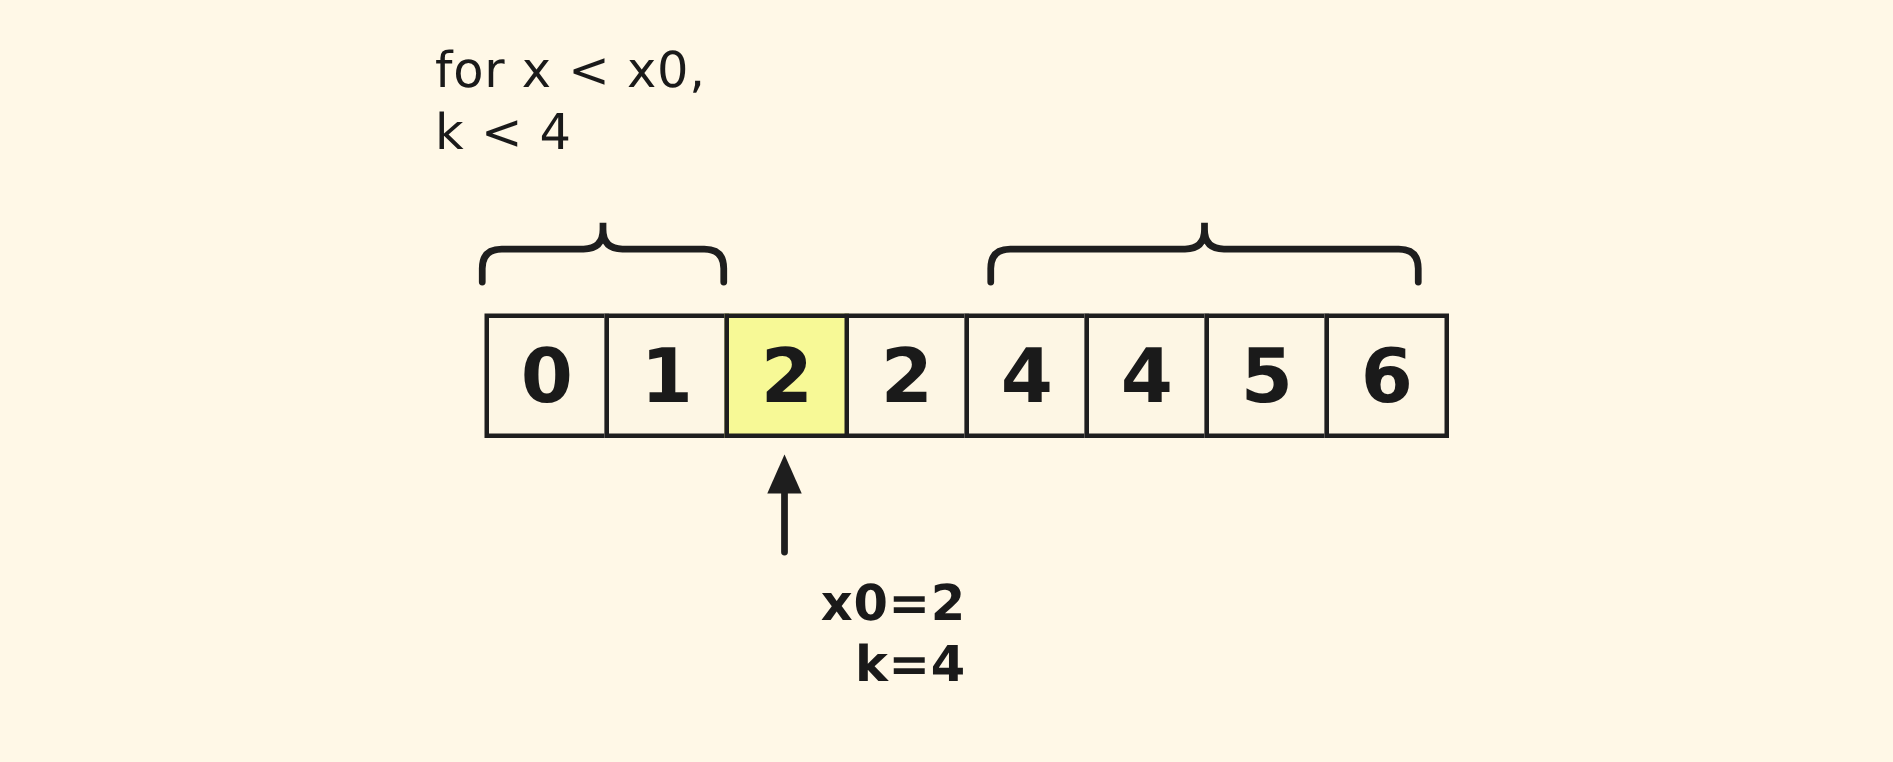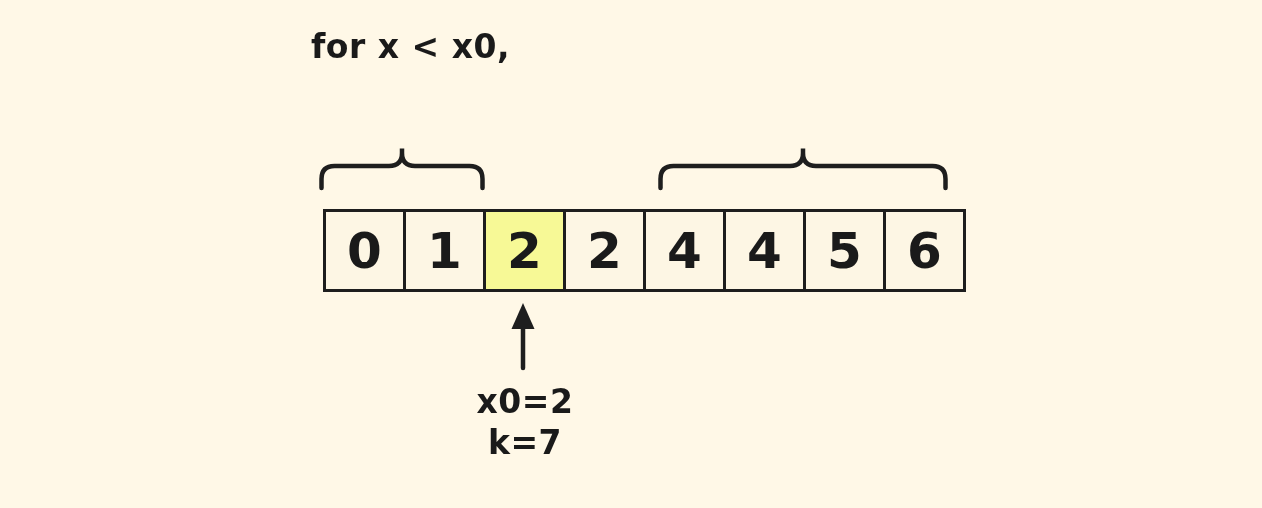--- a/index.html
+++ b/index.html
@@ -16,23 +16,23 @@
     width: 1262px;
     height: 508px;
     background: var(--background);
     font-family: "DejaVu Sans", "Liberation Sans", sans-serif;
     color: var(--text);
     overflow: hidden;
   }
   .annotation {
     position: absolute;
     width: 220px;
-    text-align: right;
+    text-align: left;
     font-size: 33px;
-    font-weight: bold;
+    font-weight: normal;
     line-height: 1.23;
     letter-spacing: 0.5px;
     white-space: nowrap;
   }
   .annotation-left  { left: 290px; top: 27px; }
   .annotation-right { left: 696px; top: 27px; }
   .brace { position: absolute; color: var(--line); }
   .brace-left  { left: 318px; top: 145px; }
   .brace-right { left: 657px; top: 145px; }
   .array-row {
@@ -51,38 +51,39 @@
     justify-content: center;
     font-size: 50px;
     font-weight: bold;
     color: var(--text);
   }
   .array-cell + .array-cell { margin-left: -3px; }
   .array-cell.hl { background: var(--highlight); z-index: 1; }
   .pointer-arrow { position: absolute; left: 505px; top: 301px; color: var(--line); }
   .pointer-label {
     position: absolute;
-    left: 425px;
+    left: 444px;
     top: 381px;
     width: 200px;
-    text-align: center;
+    text-align: right;
     font-size: 33px;
     font-weight: bold;
     line-height: 1.25;
     letter-spacing: 0.5px;
     white-space: nowrap;
   }
 </style>
 </head>
 <body>
 
 <div class="stage">
 
   <div class="annotation annotation-left">
     <div>for x &lt; x0,</div>
+    <div>k &lt; 4</div>
   </div>
 
 
   <svg class="brace brace-left" width="168" height="46" viewBox="0 0 168 46">
     <path d="M 3.5,43 L 3.5,34 Q 3.5,21 16.5,21 L 71,21 Q 84,21 84,8 L 84,3.5 L 84,8 Q 84,21 97,21 L 151.5,21 Q 164.5,21 164.5,34 L 164.5,43" fill="none" stroke="currentColor" stroke-width="4.5" stroke-linecap="round"></path>
   </svg>
 
   <svg class="brace brace-right" width="292" height="46" viewBox="0 0 292 46">
     <path d="M 3.5,43 L 3.5,34 Q 3.5,21 16.5,21 L 133,21 Q 146,21 146,8 L 146,3.5 L 146,8 Q 146,21 159,21 L 275.5,21 Q 288.5,21 288.5,34 L 288.5,43" fill="none" stroke="currentColor" stroke-width="4.5" stroke-linecap="round"></path>
   </svg>
@@ -98,16 +99,16 @@
     <div class="array-cell">6</div>
   </div>
 
   <svg class="pointer-arrow" width="36" height="70" viewBox="0 0 36 70">
     <line x1="18" y1="67" x2="18" y2="20" stroke="currentColor" stroke-width="4.5" stroke-linecap="round"></line>
     <polygon points="18,2 6.5,28 29.5,28" fill="currentColor"></polygon>
   </svg>
 
   <div class="pointer-label">
     <div>x0=2</div>
-    <div>k=7</div>
+    <div>k=4</div>
   </div>
 
 </div>
 
 </body></html>

